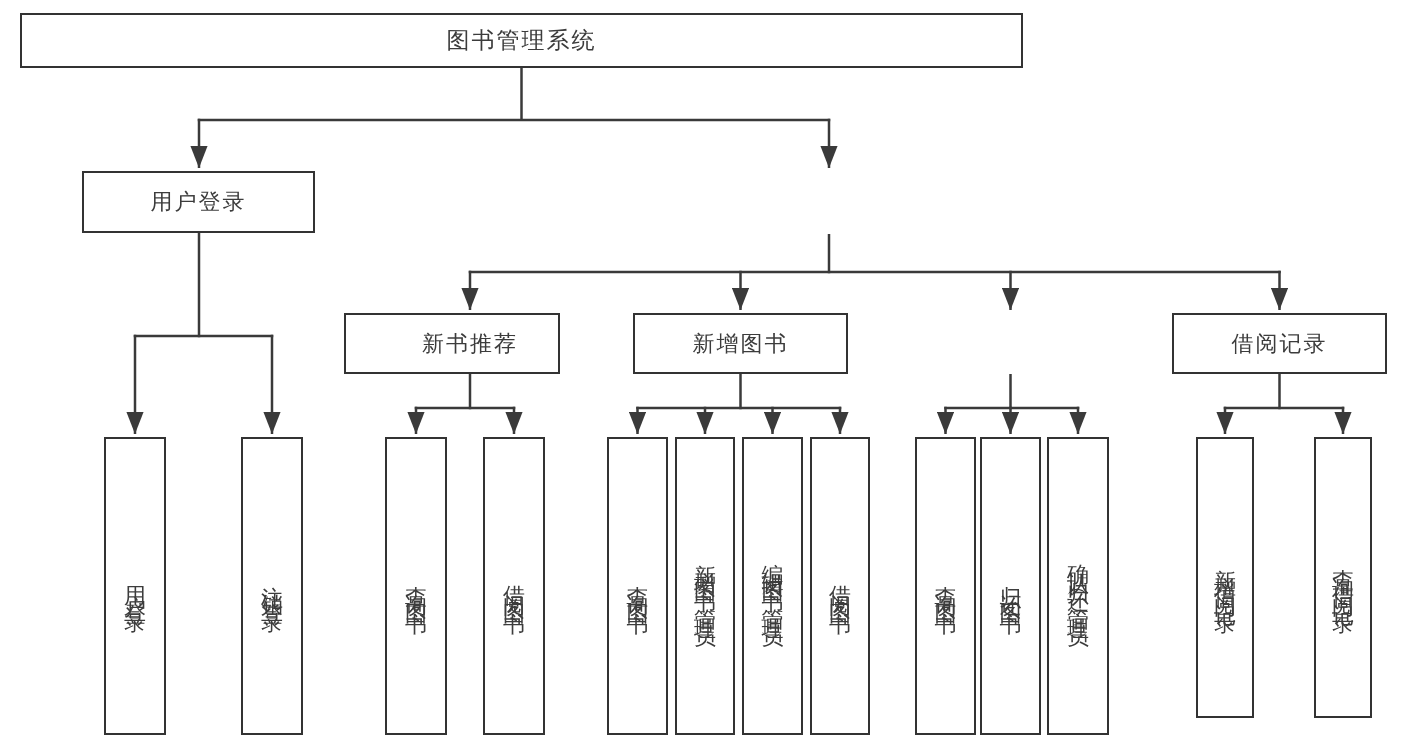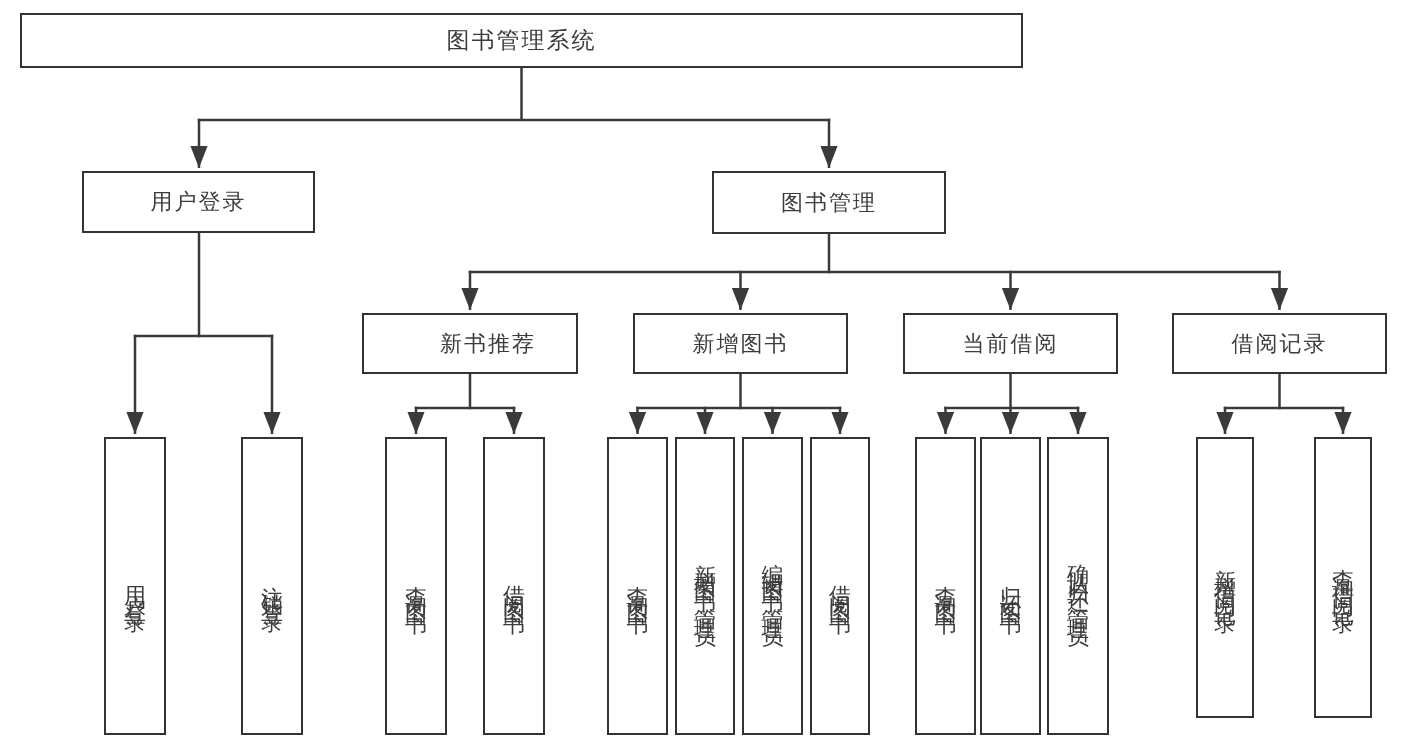--- a/index.html
+++ b/index.html
@@ -79,25 +79,23 @@
       <line x1="1279.5" y1="374" x2="1279.5" y2="409.25"></line>
       <line x1="1223.75" y1="408" x2="1344.25" y2="408"></line>
       <line x1="1225" y1="406.75" x2="1225" y2="434" marker-end="url(#arrow)"></line>
       <line x1="1343" y1="406.75" x2="1343" y2="434" marker-end="url(#arrow)"></line>
     </g>
   </svg>
 
   <div class="node hbox title" style="left:20px;top:13px;width:1003px;height:55px;">图书管理系统</div>
 
   <div class="node hbox" style="left:82px;top:171px;width:233px;height:62px;">用户登录</div>
-  <div class="node hbox" style="left:712px;top:171px;width:234px;height:63px;">图书管理</div>
 
-  <div class="node hbox" style="left:362px;top:313px;width:216px;height:61px;padding-left:36px;">新书推荐</div>
+  <div class="node hbox" style="left:344px;top:313px;width:216px;height:61px;padding-left:36px;">新书推荐</div>
   <div class="node hbox" style="left:633px;top:313px;width:215px;height:61px;">新增图书</div>
-  <div class="node hbox" style="left:903px;top:313px;width:215px;height:61px;">当前借阅</div>
   <div class="node hbox" style="left:1172px;top:313px;width:215px;height:61px;">借阅记录</div>
 
   <div class="node vbox" style="left:104px;top:437px;width:62px;height:298px;">
     <span class="vtext">用户登录</span>
   </div>
   <div class="node vbox" style="left:241px;top:437px;width:62px;height:298px;">
     <span class="vtext">注销登录</span>
   </div>
 
   <div class="node vbox" style="left:385px;top:437px;width:62px;height:298px;">

